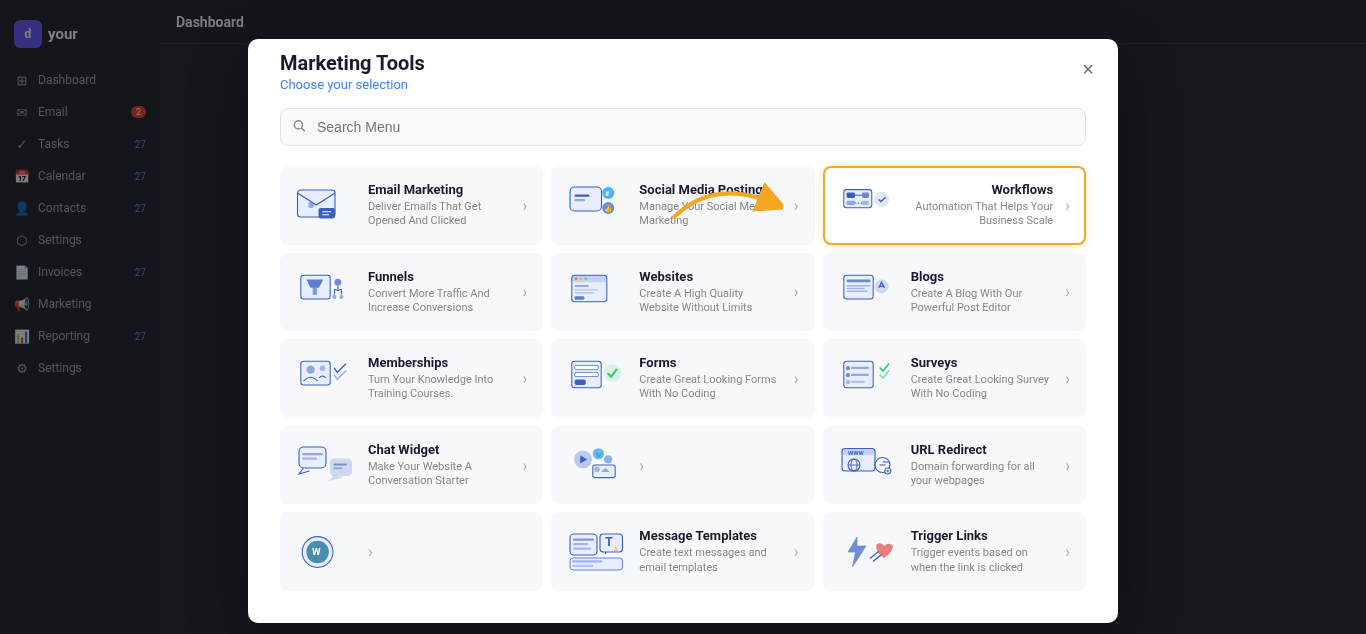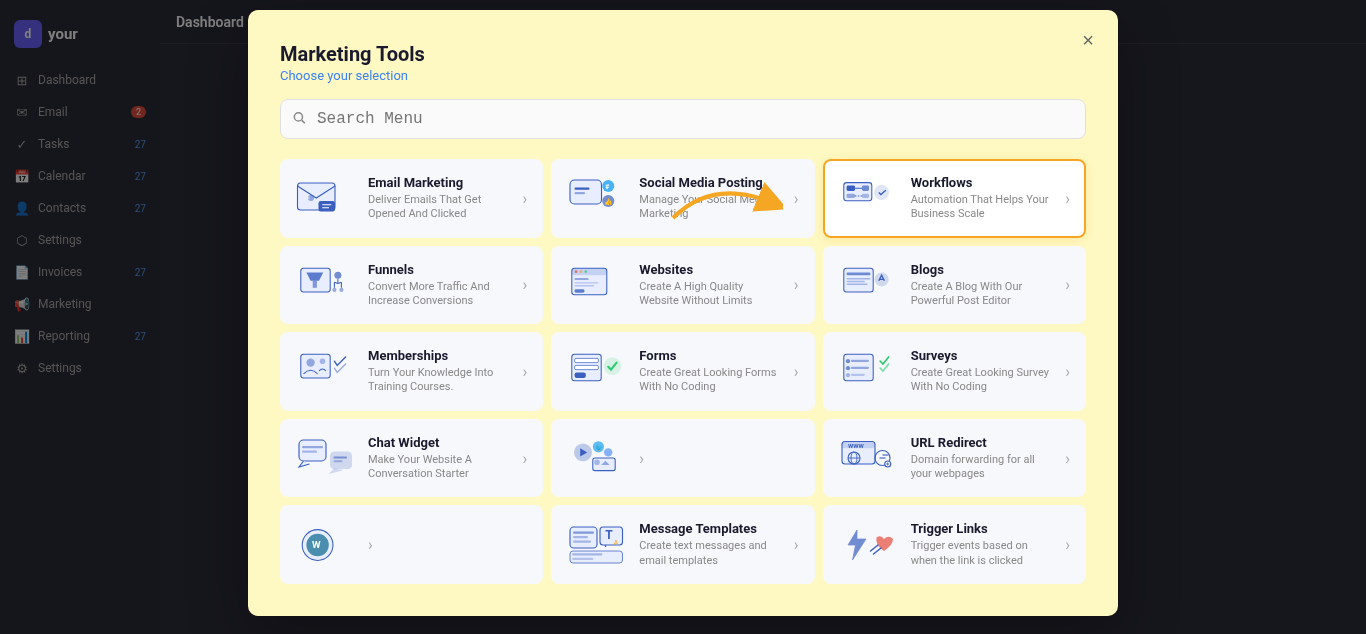--- a/index.html
+++ b/index.html
@@ -92,28 +92,29 @@
       background: rgba(0,0,0,0.5);
       z-index: 10;
       display: flex;
       align-items: flex-start;
       justify-content: center;
       padding-top: 10px;
     }
 
     
     .modal {
-      background: #fef9c3;
+      background: #ffffff;
       border-radius: 10px;
       width: 870px;
       max-height: 610px;
       overflow-y: auto;
       position: relative;
-      padding: 32px 32px 32px;
+      padding: 12px 32px 32px;
       box-shadow: 0 20px 60px rgba(0,0,0,0.3);
+      margin-top: 29px;
     }
     .modal-header {
       margin-bottom: 6px;
     }
     .modal-title {
       font-size: 20px;
       font-weight: 700;
       color: #1a1a2e;
     }
     .modal-subtitle {
@@ -141,25 +142,24 @@
       left: 12px; top: 50%;
       transform: translateY(-50%);
       color: #888;
       font-size: 14px;
     }
     .search-input {
       width: 100%;
       padding: 10px 14px 10px 36px;
       border: 1px solid #e0e0e0;
       border-radius: 8px;
-      font-size: 16px;
+      font-size: 14px;
       color: #555;
       outline: none;
       background: #fafafa;
-      font-family: Liberation Mono, monospace;
     }
 
     
     .tools-grid {
       display: grid;
       grid-template-columns: repeat(3, 1fr);
       gap: 8px;
     }
 
     
@@ -172,20 +172,21 @@
       padding: 14px 14px;
       cursor: pointer;
       border: 2px solid transparent;
       transition: border-color 0.2s;
       position: relative;
     }
     .tool-card.highlighted {
       border: 2px solid #f5a623;
       background: #fff;
       box-shadow: 0 2px 12px rgba(245,166,35,0.2);
+      text-align: right;
     }
     .tool-icon {
       width: 60px; height: 44px;
       flex-shrink: 0;
       display: flex; align-items: center; justify-content: center;
     }
     .tool-info {
       flex: 1;
       min-width: 0;
     }

